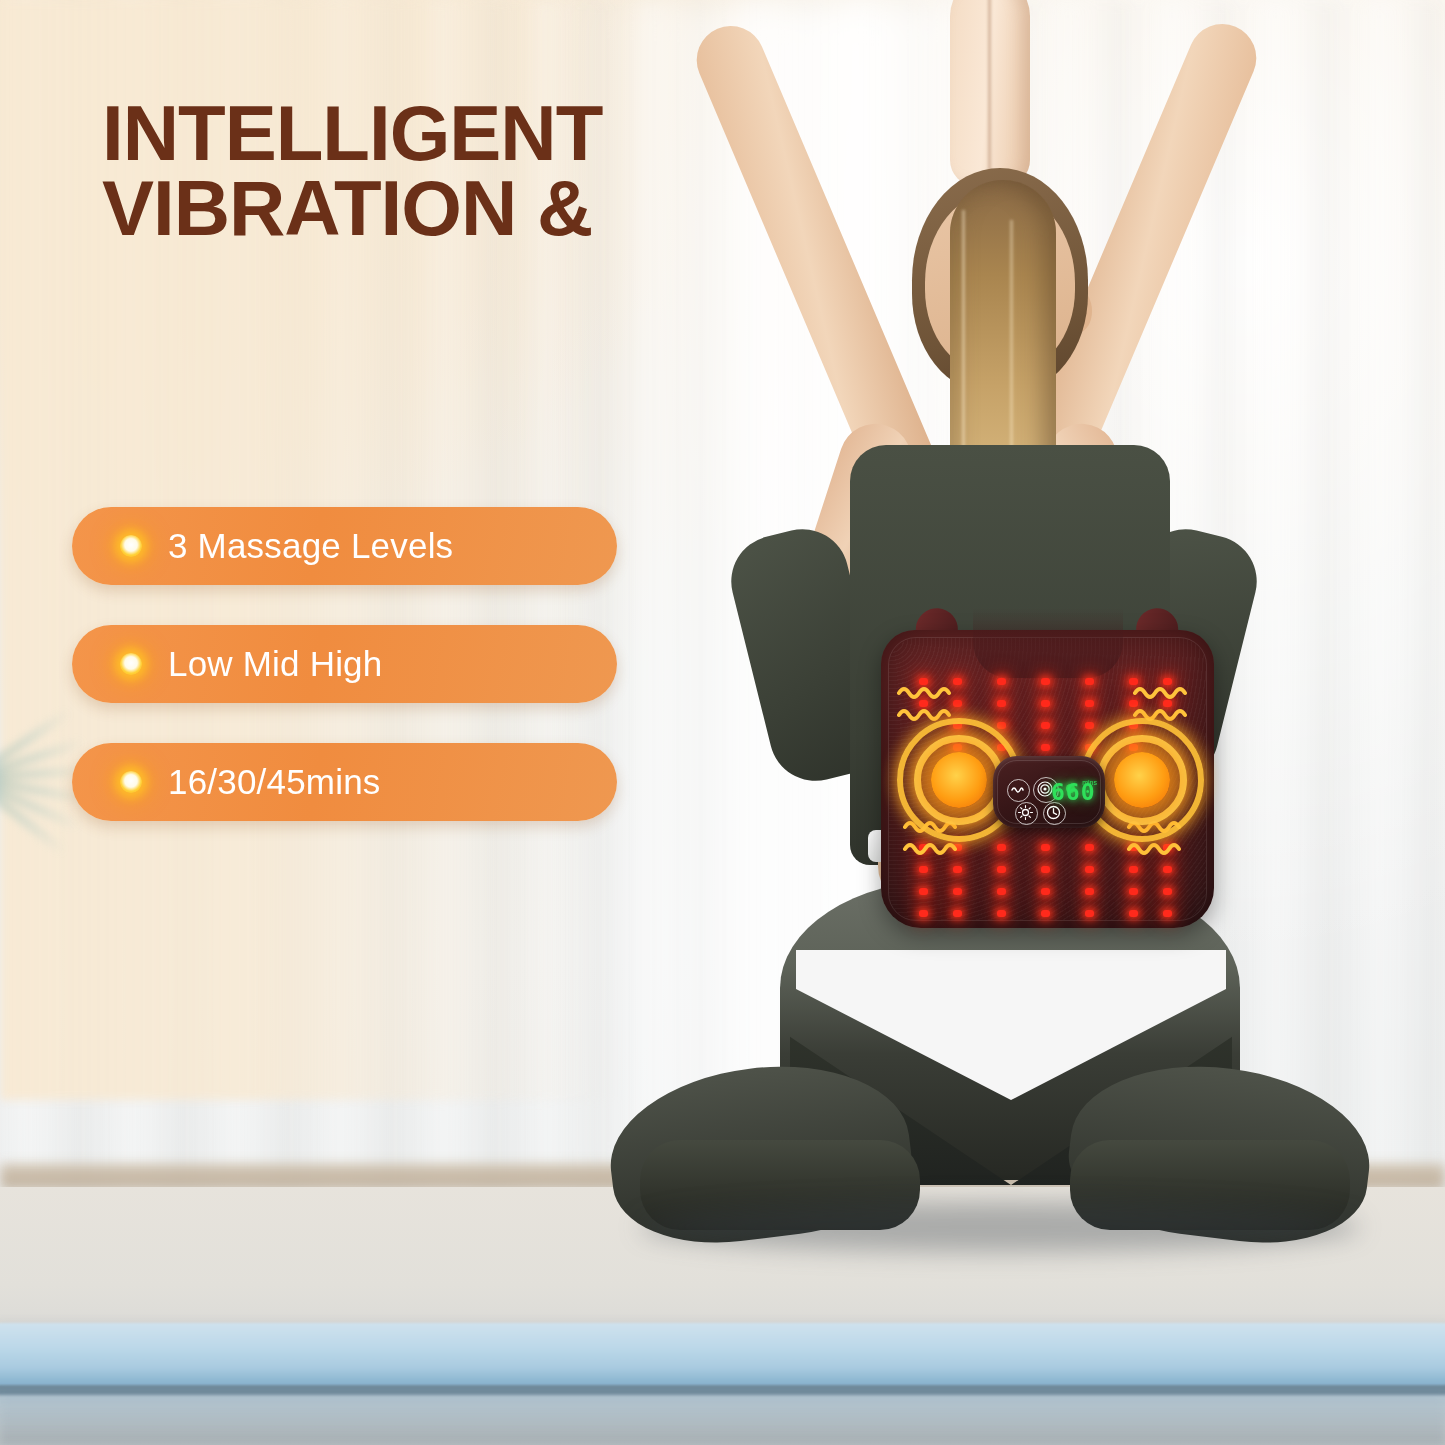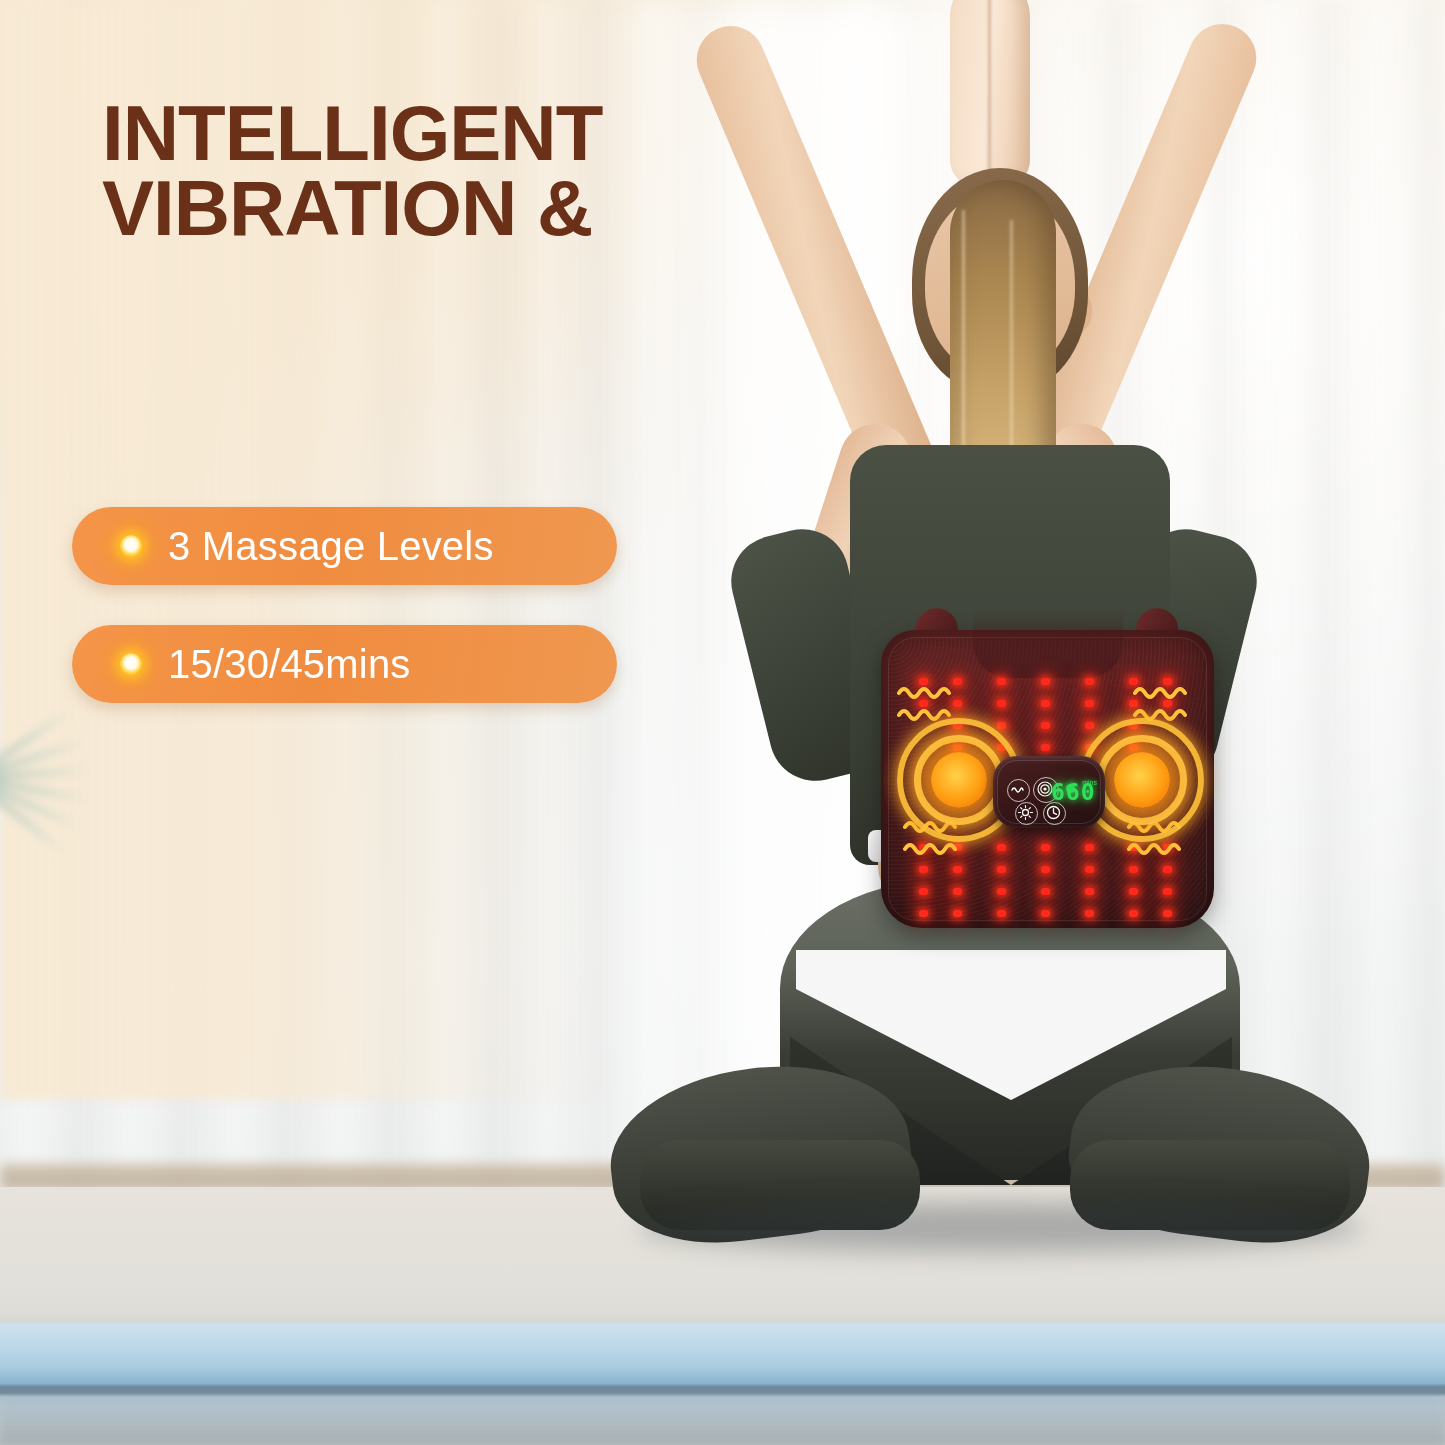--- a/index.html
+++ b/index.html
@@ -173,21 +173,21 @@
 
   .pills{position:absolute;left:72px;top:507px;width:560px;}
   .pill{position:relative;display:flex;align-items:center;width:545px;height:78px;
     margin-bottom:40px;border-radius:40px;
     background:linear-gradient(100deg,#f4954a 0%,#f08c3f 45%,#ef9850 100%);
     box-shadow:0 6px 14px rgba(150,90,40,.22);}
   .pill:last-child{margin-bottom:0;}
   .bullet{position:relative;width:22px;height:22px;margin-left:48px;margin-right:26px;border-radius:50%;
     background:radial-gradient(circle at 50% 45%,#ffffff 0%,#fffbe8 38%,#ffd23a 62%,#ffae10 100%);
     box-shadow:0 0 10px 5px rgba(255,190,40,.95),0 0 20px 10px rgba(255,170,20,.45);flex:0 0 auto;}
-  .pill-label{color:#ffffff;font-size:40px;font-weight:500;letter-spacing:.2px;white-space:nowrap;}
+  .pill-label{color:#ffffff;font-size:35px;font-weight:500;letter-spacing:.2px;white-space:nowrap;}
 </style>
 </head>
 <body>
 
 <div class="stage">
 
   <div class="photo">
     <div class="curtains"></div>
     <div class="curtain-bright"></div>
     <div class="left-wash"></div>
@@ -392,17 +392,21 @@
     <span class="ln">VIBRATION &amp;</span>
   </div>
 
   <div class="pills">
     <div class="pill">
       <span class="bullet"></span>
       <span class="pill-label">3 Massage Levels</span>
     </div>
     <div class="pill">
       <span class="bullet"></span>
-      <span class="pill-label">15/30/45mins</span>
+      <span class="pill-label">Low Mid High</span>
+    </div>
+    <div class="pill">
+      <span class="bullet"></span>
+      <span class="pill-label">16/30/45mins</span>
     </div>
   </div>
 
 </div>
 
 </body></html>

